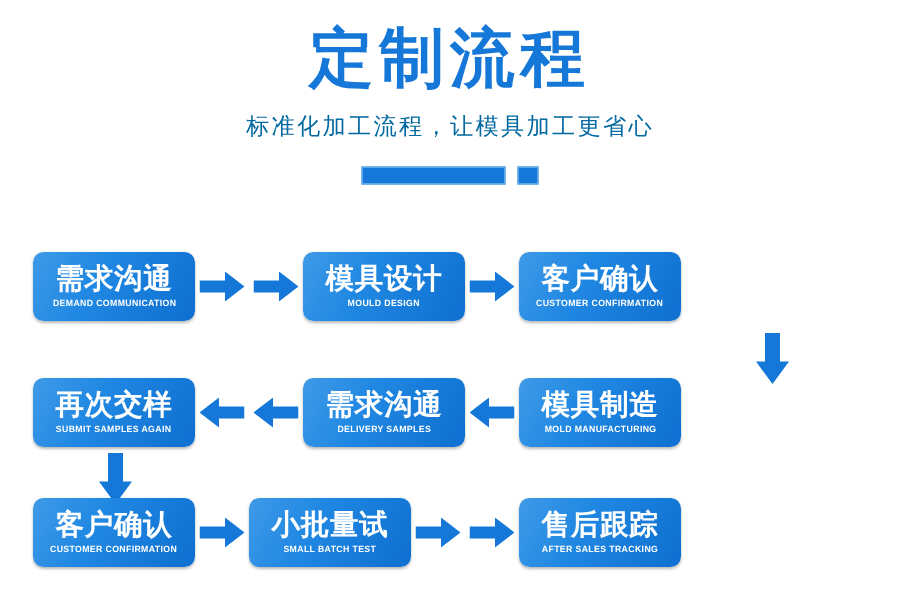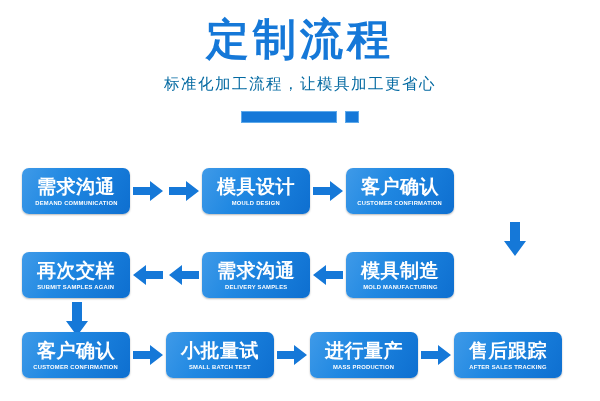--- a/index.html
+++ b/index.html
@@ -273,24 +273,20 @@
     </div>
 
     <div class="arrow-cell">
       <span class="arrow-h">
         <svg width="30" height="20" viewBox="0 0 30 20">
             <path d="M0 6 L17 6 L17 0 L30 10 L17 20 L17 14 L0 14 Z" fill="#1578d8"></path>
           </svg>
       </span>
     </div>
 
-    <div class="node">
-      <span class="cn">进行量产</span>
-      <span class="en">MASS PRODUCTION</span>
-    </div>
 
     <div class="arrow-cell">
       <span class="arrow-h">
         <svg width="30" height="20" viewBox="0 0 30 20">
             <path d="M0 6 L17 6 L17 0 L30 10 L17 20 L17 14 L0 14 Z" fill="#1578d8"></path>
           </svg>
       </span>
     </div>
 
     <div class="node">

